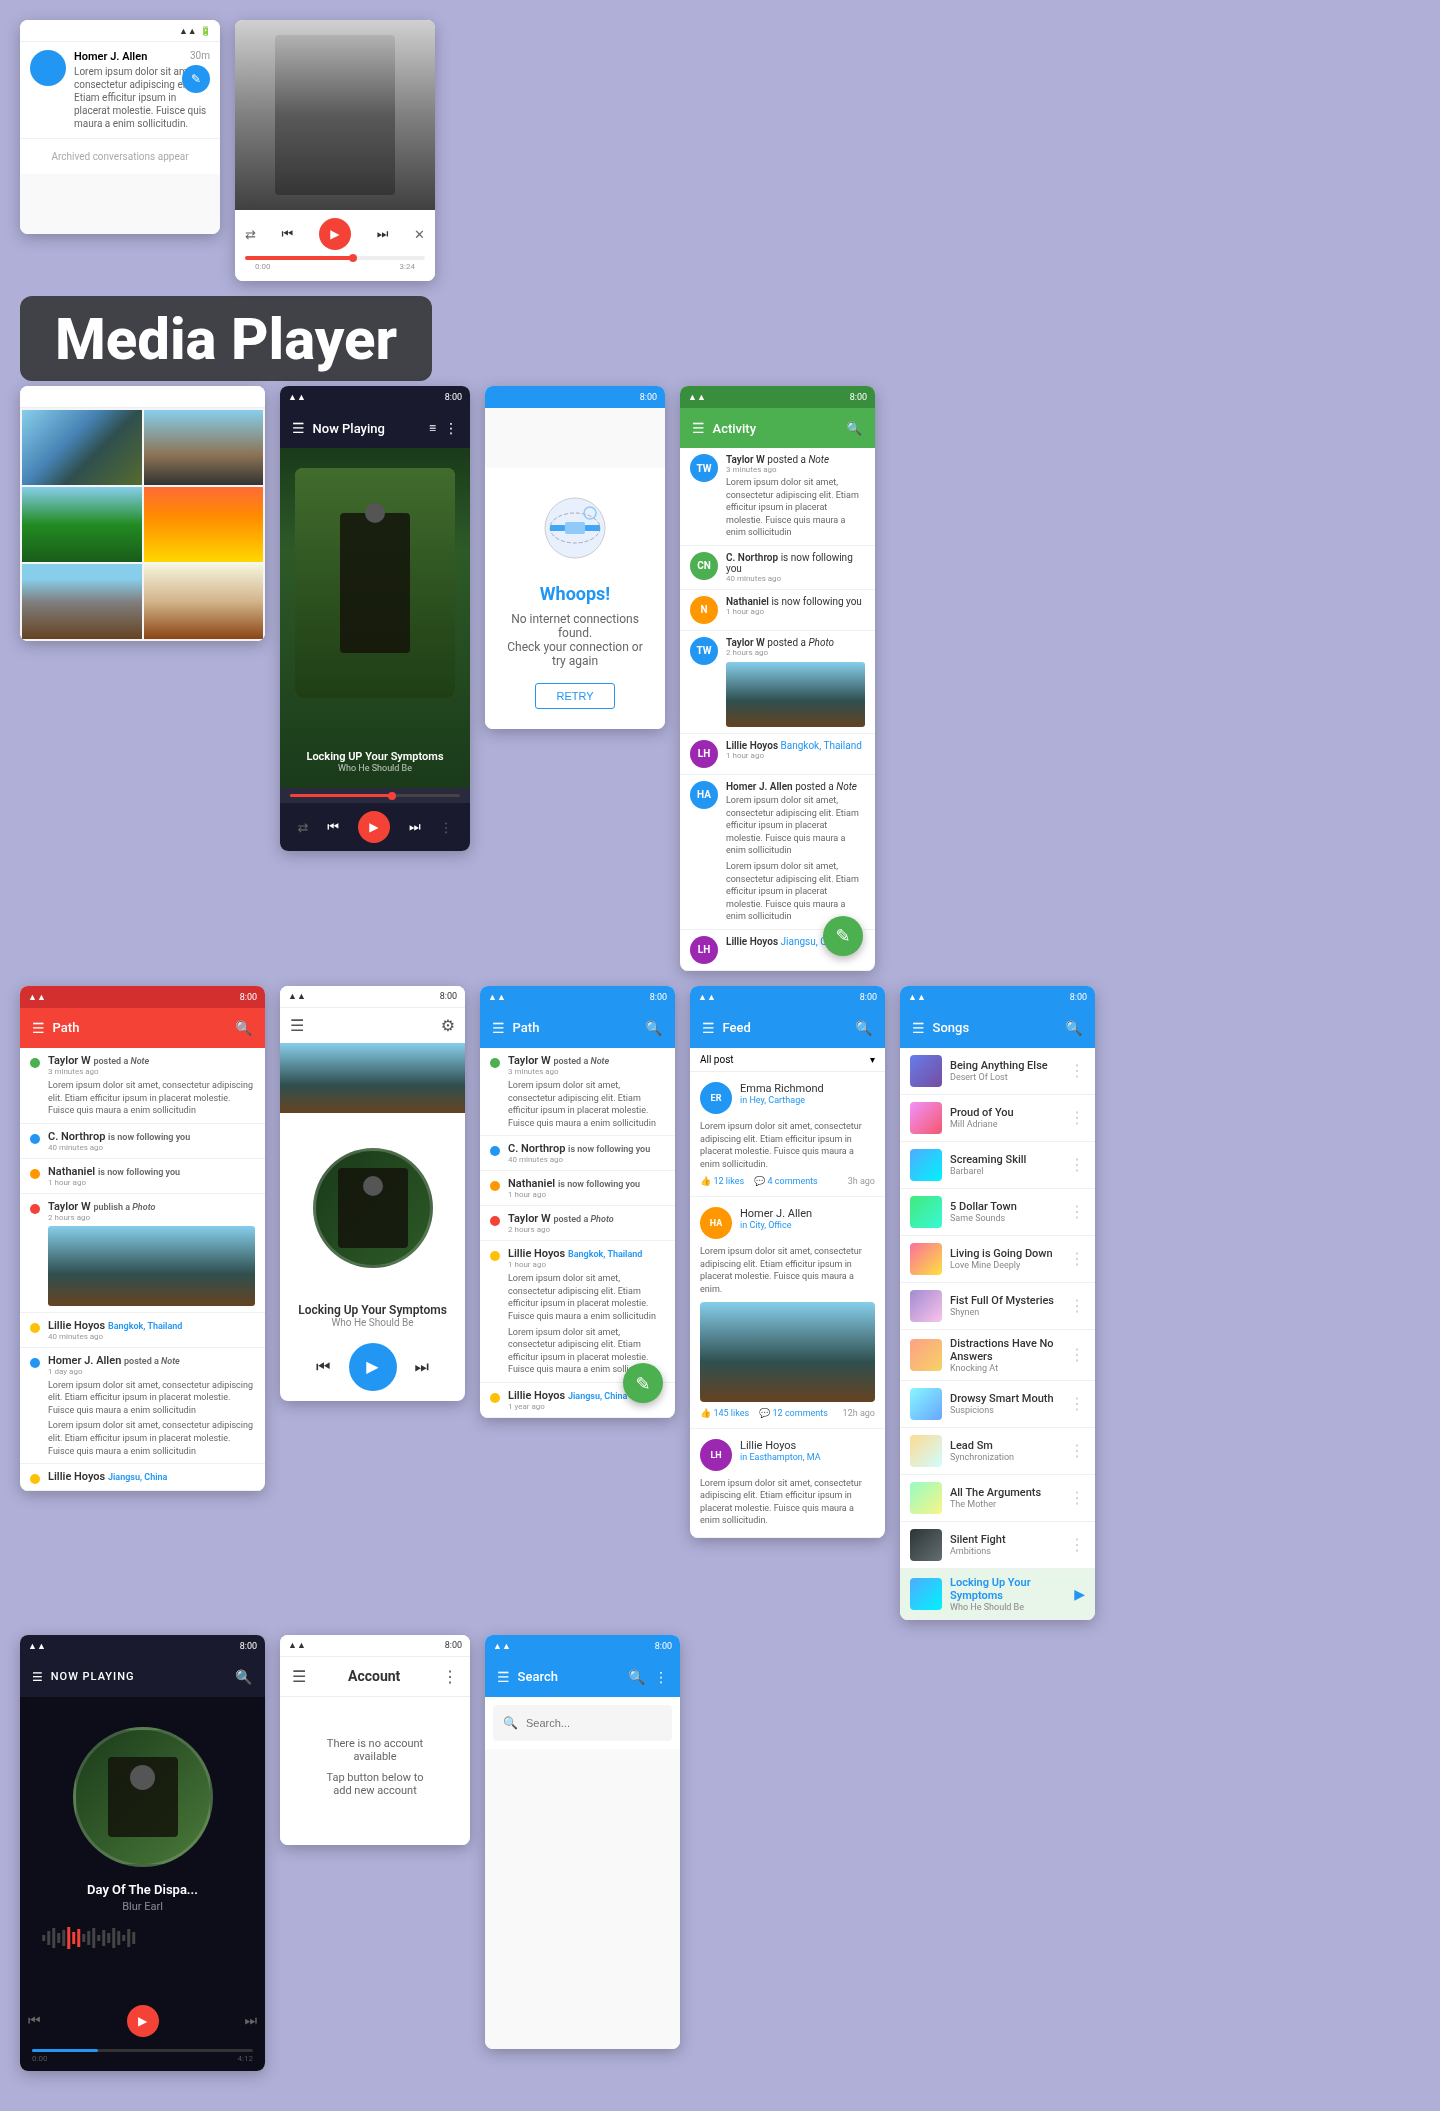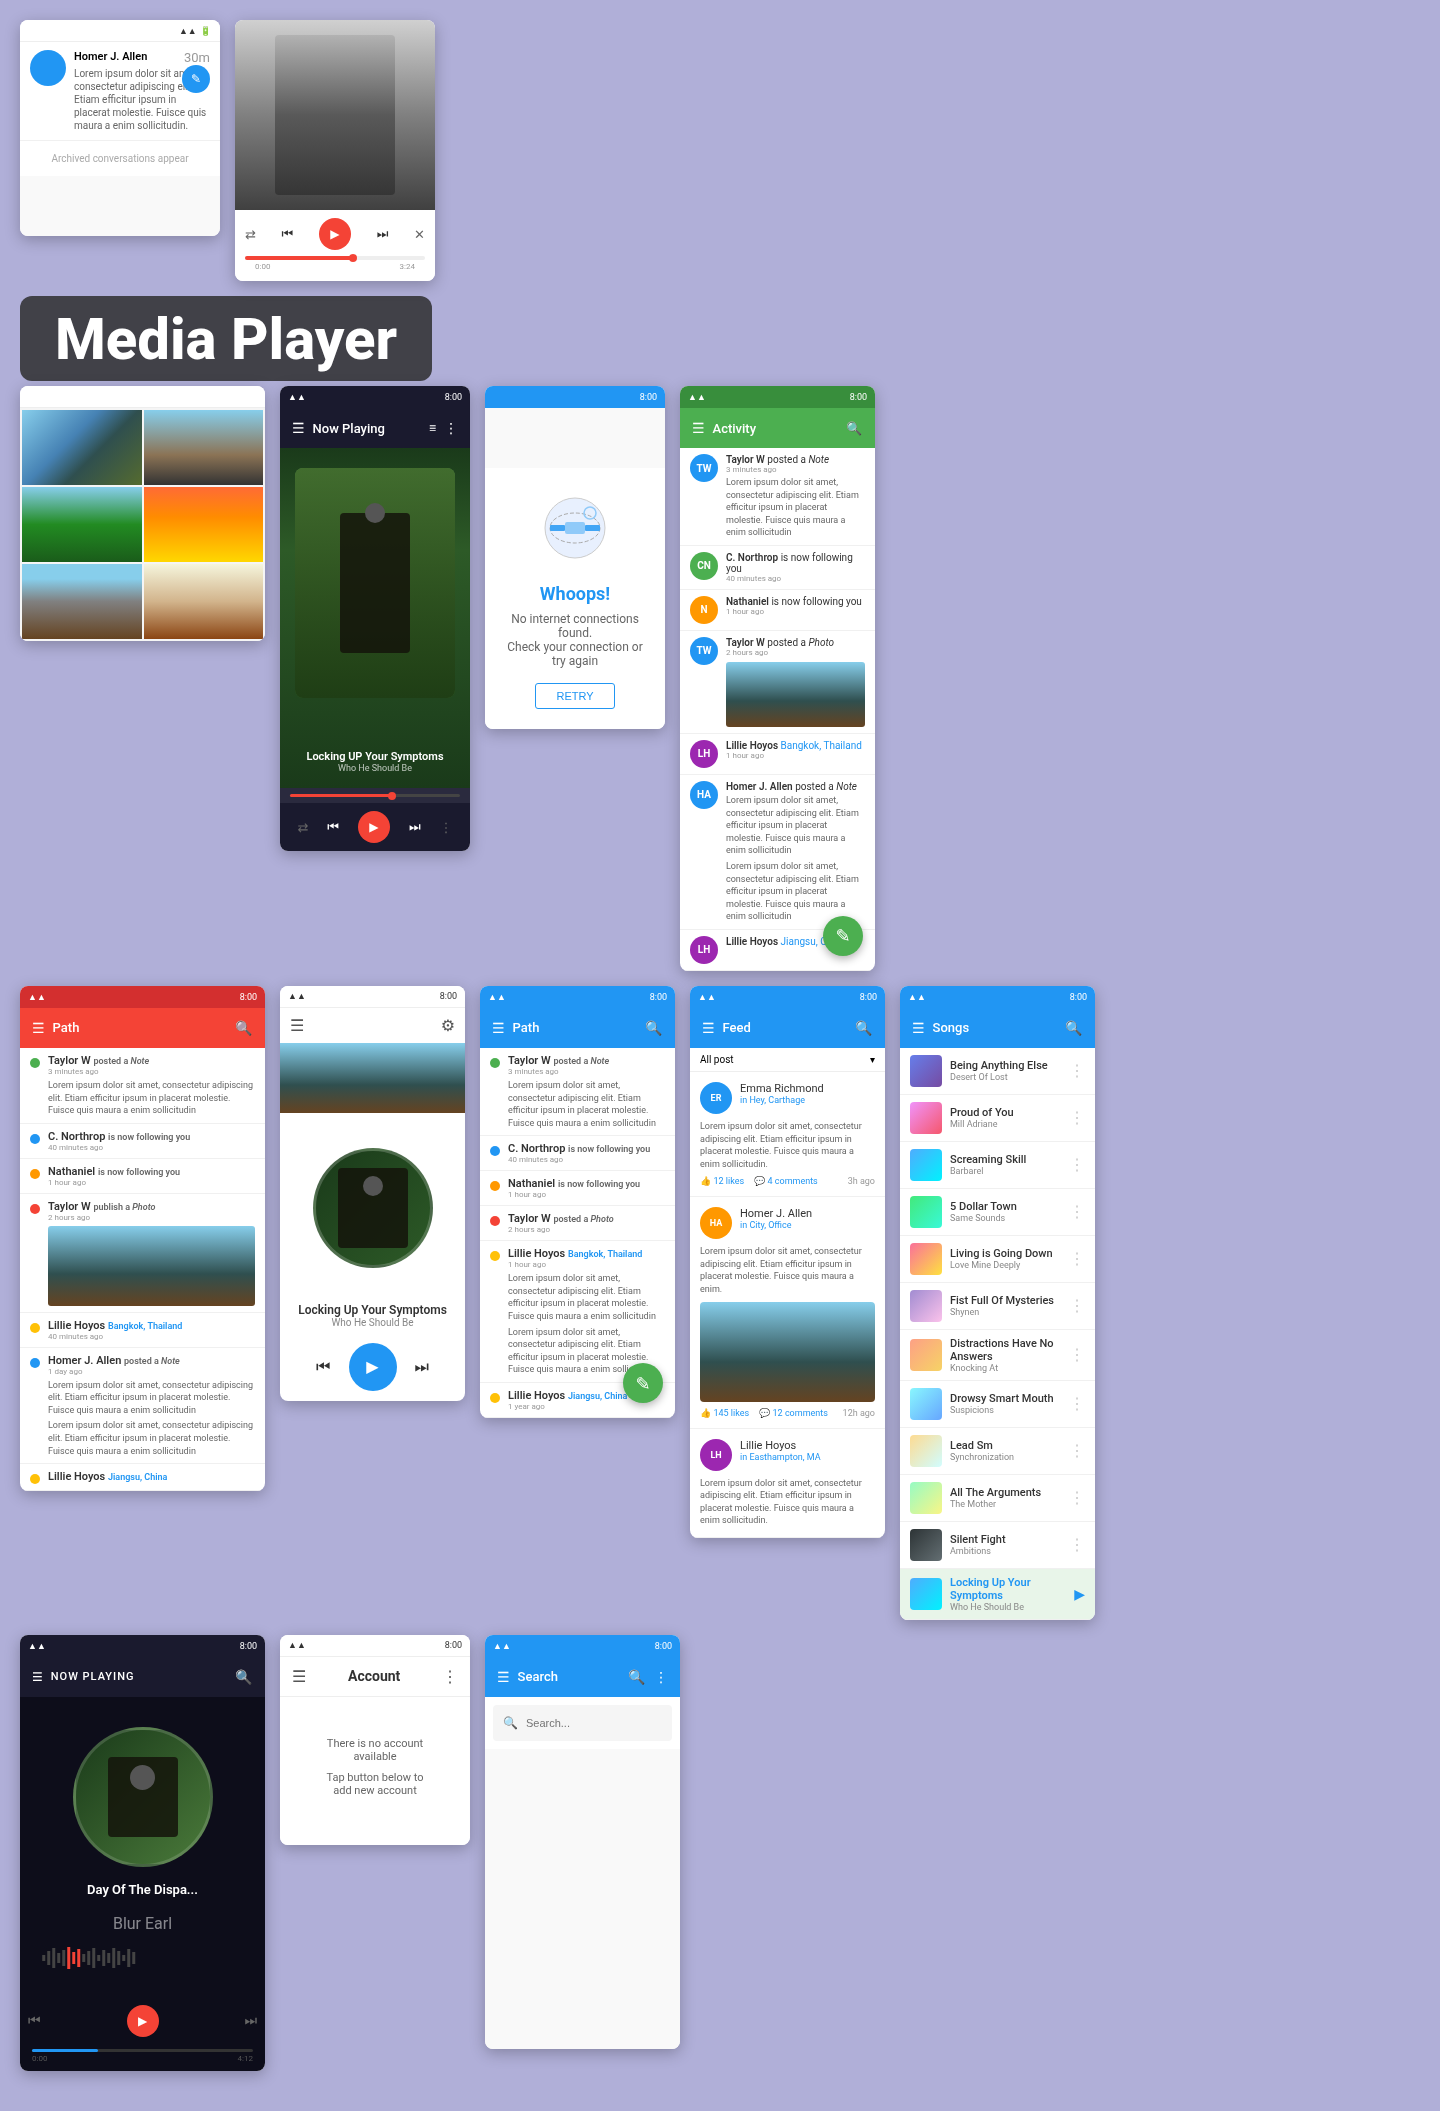--- a/index.html
+++ b/index.html
@@ -346,21 +346,21 @@
     .chat-avatar {
       width: 36px;
       height: 36px;
       border-radius: 50%;
       background: #ccc;
       flex-shrink: 0;
     }
     .chat-content { flex: 1; }
     .chat-name { font-size: 11px; font-weight: 600; }
     .chat-preview { font-size: 10px; color: #666; line-height: 1.3; margin-top: 2px; }
-    .chat-time { font-size: 13px; color: #999; }
+    .chat-time { font-size: 10px; color: #999; }
     .chat-edit-btn {
       width: 28px; height: 28px;
       background: #2196F3;
       border-radius: 50%;
       display: flex; align-items: center; justify-content: center;
       color: white; font-size: 12px;
     }
 
     
     .feed-item {
@@ -456,21 +456,21 @@
       border-radius: 50%;
       background: linear-gradient(135deg, #1a3a1a, #4a7a3a);
       margin: 30px auto 15px;
       display: flex;
       align-items: center;
       justify-content: center;
       border: 3px solid rgba(255,255,255,0.15);
       overflow: hidden;
     }
     .dark-track-title { color: white; font-size: 13px; font-weight: 600; text-align: center; }
-    .dark-track-artist { color: rgba(255,255,255,0.5); font-size: 16px; text-align: left; margin-top: 17px; }
+    .dark-track-artist { color: rgba(255,255,255,0.5); font-size: 11px; text-align: left; margin-top: 3px; }
 
     
     .violin-screen {
       width: 200px;
     }
     .violin-bg {
       background: linear-gradient(180deg, #d0d0d0 0%, #808080 50%, #404040 100%);
       height: 190px;
       display: flex;
       align-items: center;

